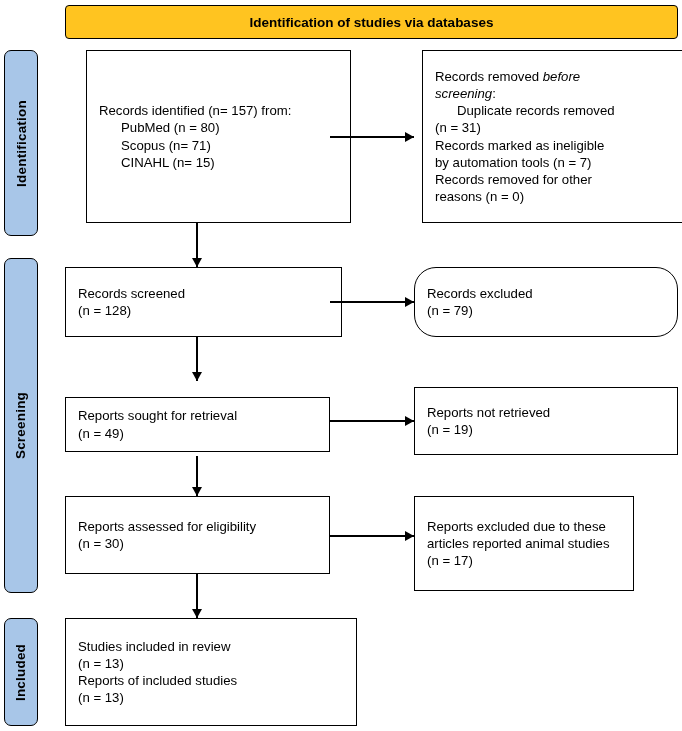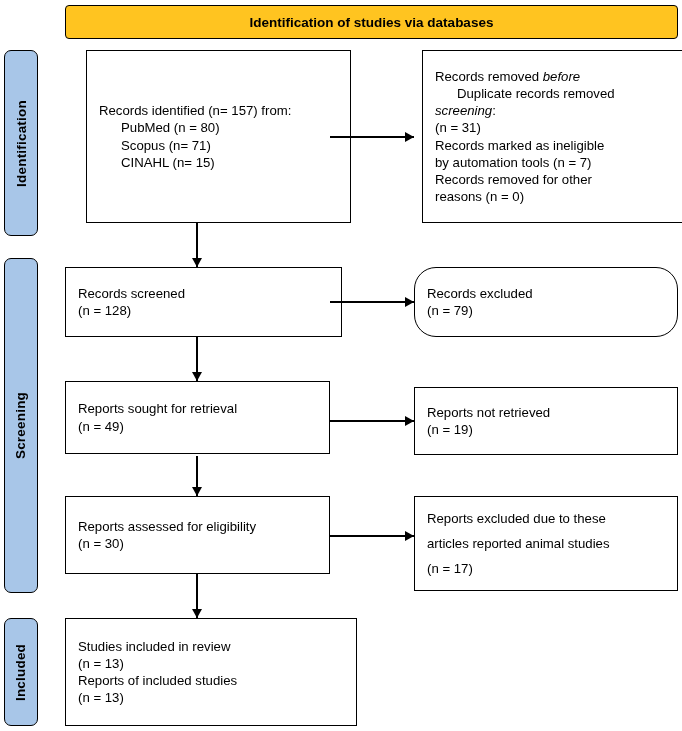--- a/index.html
+++ b/index.html
@@ -122,22 +122,22 @@
 
   <div class="abs box" style="left:65px; top:50px; width:265px; height:173px;margin-left:21px;">
     <div class="line">Records identified (n= 157) from:</div>
     <div class="line indent">PubMed (n = 80)</div>
     <div class="line indent">Scopus (n= 71)</div>
     <div class="line indent">CINAHL (n= 15)</div>
   </div>
 
   <div class="abs box" style="left:414px; top:50px; width:264px; height:173px;margin-left:8px;">
     <div class="line"><span>Records removed </span><span class="it">before</span></div>
+    <div class="line"><span class="it">screening</span><span>:</span></div>
     <div class="line indent">Duplicate records removed</div>
-    <div class="line"><span class="it">screening</span><span>:</span></div>
     <div class="line">(n = 31)</div>
     <div class="line">Records marked as ineligible</div>
     <div class="line">by automation tools (n = 7)</div>
     <div class="line">Records removed for other</div>
     <div class="line">reasons (n = 0)</div>
   </div>
 
   <div class="abs arrow-h" style="left:330px; top:136px; width:84px; height:2px;">
     <div class="shaft" style="width:84px;"></div>
     <div class="head"></div>
@@ -161,21 +161,21 @@
   <div class="abs arrow-h" style="left:330px; top:301px; width:84px; height:2px;">
     <div class="shaft" style="width:84px;"></div>
     <div class="head"></div>
   </div>
 
   <div class="abs arrow-v" style="left:196px; top:337px; width:2px; height:44px;">
     <div class="shaft" style="height:44px;"></div>
     <div class="head"></div>
   </div>
 
-  <div class="abs box" style="left:65px; top:381px; width:265px; height:73px;">
+  <div class="abs box" style="left:65px; top:397px; width:265px; height:55px;">
     <div class="line">Reports sought for retrieval</div>
     <div class="line">(n = 49)</div>
   </div>
 
   <div class="abs box" style="left:414px; top:387px; width:264px; height:68px;">
     <div class="line">Reports not retrieved</div>
     <div class="line">(n = 19)</div>
   </div>
 
   <div class="abs arrow-h" style="left:330px; top:420px; width:84px; height:2px;">
@@ -186,21 +186,21 @@
   <div class="abs arrow-v" style="left:196px; top:456px; width:2px; height:40px;">
     <div class="shaft" style="height:40px;"></div>
     <div class="head"></div>
   </div>
 
   <div class="abs box" style="left:65px; top:496px; width:265px; height:78px;">
     <div class="line">Reports assessed for eligibility</div>
     <div class="line">(n = 30)</div>
   </div>
 
-  <div class="abs box" style="left:414px; top:496px; width:264px; height:95px;gap:8px;">
+  <div class="abs box" style="left:414px; top:496px; width:220px; height:95px;">
     <div class="line">Reports excluded due to these</div>
     <div class="line">articles reported animal studies</div>
     <div class="line">(n = 17)</div>
   </div>
 
   <div class="abs arrow-h" style="left:330px; top:535px; width:84px; height:2px;">
     <div class="shaft" style="width:84px;"></div>
     <div class="head"></div>
   </div>
 

